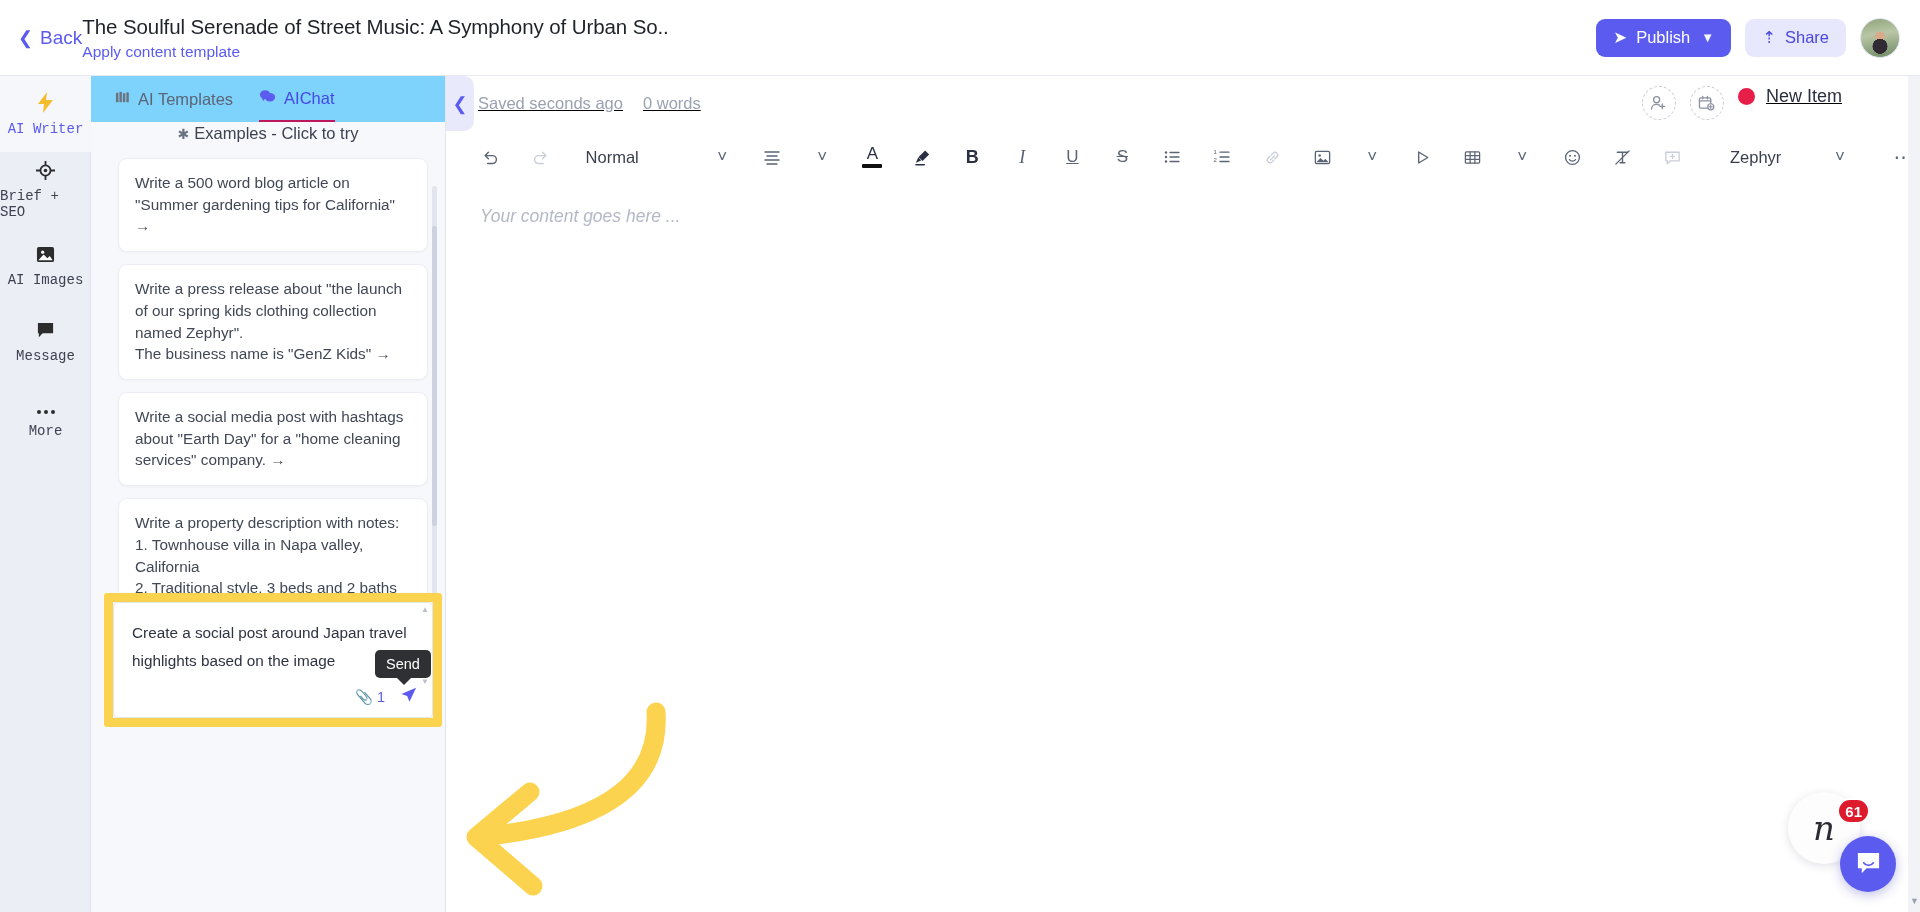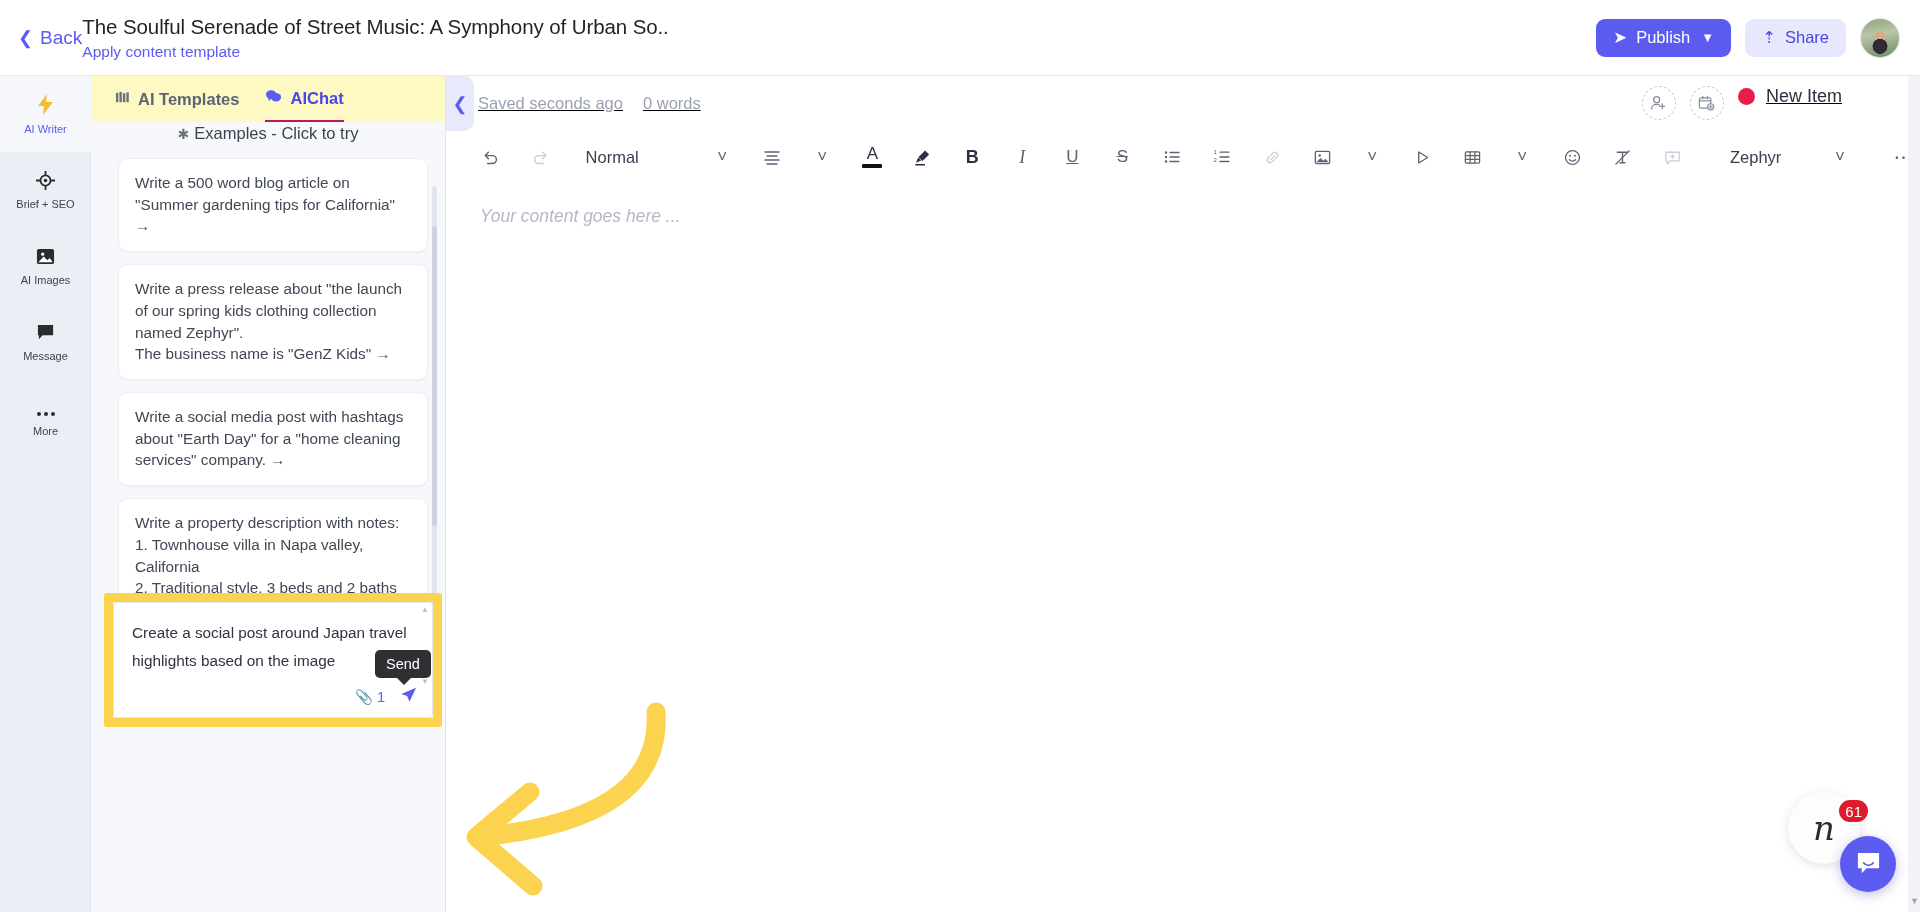--- a/index.html
+++ b/index.html
@@ -57,32 +57,32 @@
   
   .rail {
     position: absolute; left: 0; top: 76px; width: 91px; height: 836px;
     background: #eceef6; border-right: 1px solid #e2e5ef;
   }
   .rail-item {
     width: 91px; height: 76px; display: flex; flex-direction: column;
     align-items: center; justify-content: center; gap: 5px; cursor: pointer;
   }
   .rail-item .r-ico { font-size: 20px; line-height: 1; color: #333; }
-  .rail-item .r-lab { font-size: 11px; color: #3d4250; }
+  .rail-item .r-lab { font-size: 14px; color: #3d4250; font-family: Liberation Mono, monospace; }
   .rail-item.active { background: #f6f7fb; }
   .rail-item.active .r-lab { color: #5b5bf0; }
 
   
   .panel {
     position: absolute; left: 91px; top: 76px; width: 355px; height: 836px;
     background: #f7f8fc; border-right: 1px solid #e2e5ef;
   }
   .panel-tabs {
     height: 46px; display: flex; align-items: center; gap: 26px;
-    padding-left: 24px; background: #fef9c3; font-weight: bold;
+    padding-left: 24px; background: #7dd3fc;
   }
   .ptab { display: flex; align-items: center; gap: 8px; font-size: 16.5px;
           color: #5c6475; cursor: pointer; height: 46px; }
   .ptab.active { color: #4747e8; border-bottom: 2px solid #be185d; }
   .ptab .t-ico { font-size: 15px; }
 
   .examples-head {
     position: relative; text-align: center; font-size: 16.5px; color: #3d4250;
     padding-top: 2px; height: 22px; overflow: hidden;
   }
@@ -205,21 +205,21 @@
     position: absolute; right: 60px; bottom: 48px; width: 72px; height: 72px;
     border-radius: 50%; background: #fdfdfd; box-shadow: 0 2px 10px rgba(40,40,80,.14);
     display: flex; align-items: center; justify-content: center;
     font-family: "DejaVu Serif", serif; font-style: italic;
     font-size: 34px; color: #2b2b33; z-index: 9;
   }
   .nbadge {
     position: absolute; right: 50px; bottom: 88px; background: #de1b2c;
     color: #fff; border-radius: 13px; min-width: 32px; height: 26px;
     display: flex; align-items: center; justify-content: center;
-    font-size: 15px; font-weight: normal; padding: 0 6px; z-index: 11;
+    font-size: 15px; font-weight: bold; padding: 0 6px; z-index: 11;
     border: 2px solid #fff;
   }
   .chat-fab {
     position: absolute; right: 24px; bottom: 20px; width: 56px; height: 56px;
     border-radius: 50%; background: #5b5bf0; z-index: 10; cursor: pointer;
     display: flex; align-items: center; justify-content: center;
     box-shadow: 0 3px 12px rgba(60,60,180,.32);
   }
   .page-scroll {
     position: absolute; right: 0; top: 76px; width: 12px; height: 836px;

